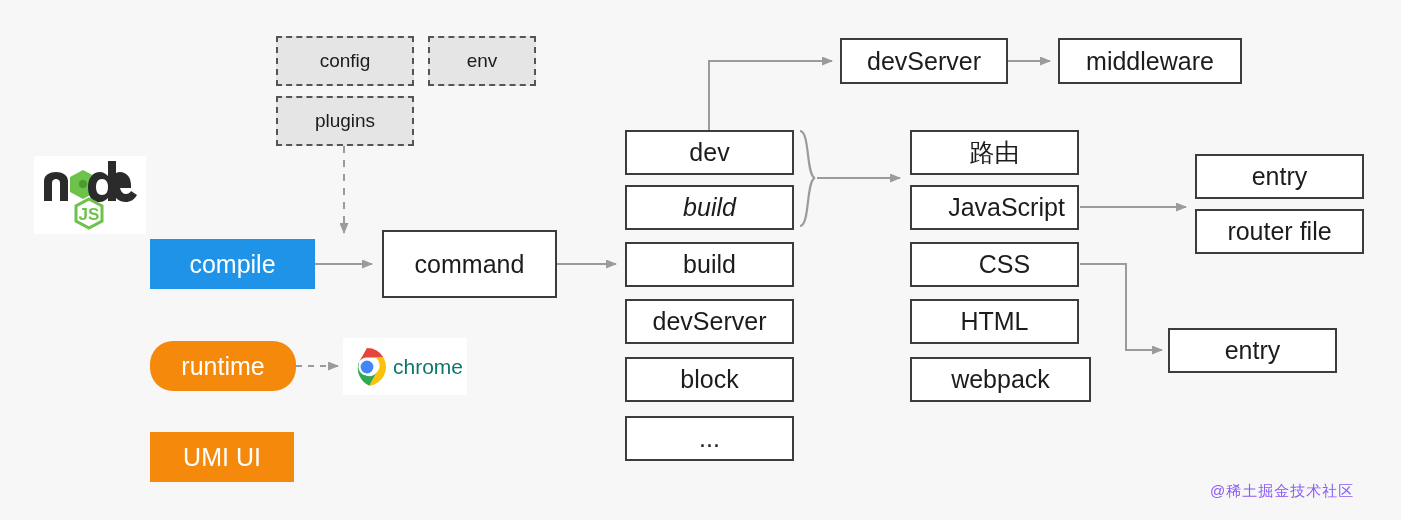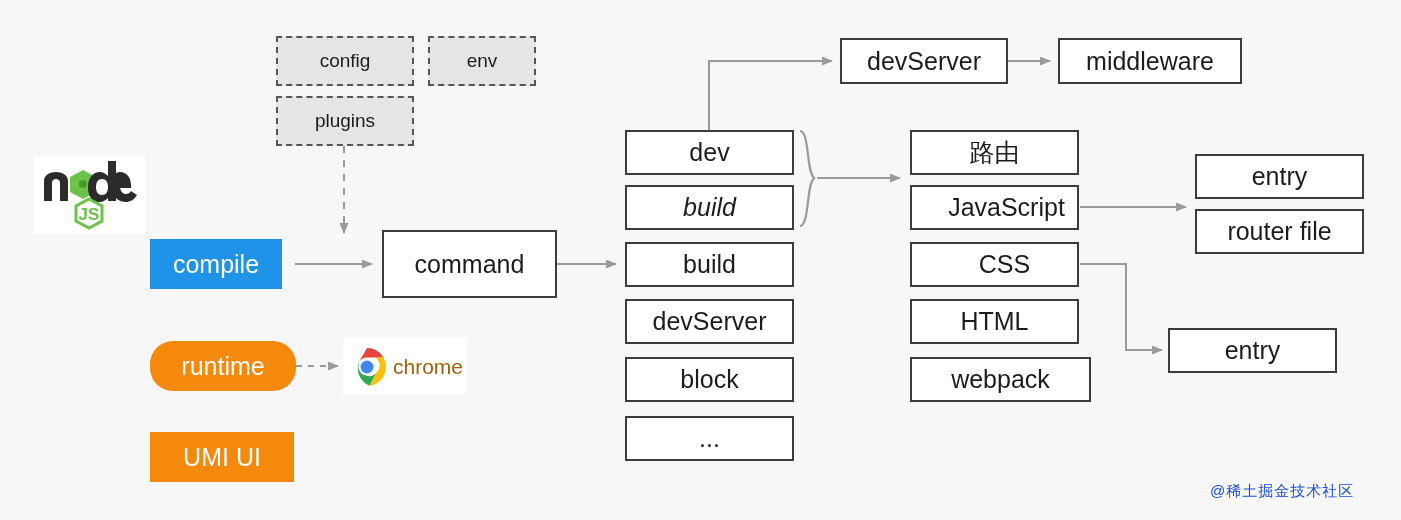--- a/index.html
+++ b/index.html
@@ -41,21 +41,21 @@
   .chip.blue{background:#1e93e8;}
   .chip.orange{background:#f5890c;}
   .logo-tile{
     position:absolute;
     background:#ffffff;
     display:flex;align-items:center;justify-content:center;
   }
   svg.edges{position:absolute;left:0;top:0;width:1401px;height:520px;pointer-events:none;}
   .watermark{
     position:absolute;
-    color:#1d4ed8;
+    color:#8b5cf6;
     font-size:15px;
     letter-spacing:1px;
     white-space:nowrap;
   }
 </style>
 </head>
 <body>
 
 <div id="stage">
 
@@ -104,34 +104,34 @@
       <path d="M78,2 L78,42 L70,42 L70,39 C68,41 65,43 62,43 C55,43 60,43 60,43 C54,43 50,37 50,28 C50,19 55,13 62,13 C65,13 68,15 70,17 L70,2 Z M64,20 C60,20 58,23 58,28 C58,33 60,36 64,36 C68,36 70,33 70,28 C70,23 68,20 64,20 Z" fill="#2b2b2b"></path>
 
       <path d="M84,29 L101,29 C101,19 96,13 90,13 C83,13 78,19 78,28 C78,37 83,43 90,43 C95,43 99,40 101,36 L95,33 C94,35 92,36 90,36 C87,36 85,34 84,31 Z M90,20 C92,20 94,21 95,24 L85,24 C86,21 88,20 90,20 Z" fill="#2b2b2b" opacity="0"></path>
       <path d="M82,13 C88,13 93,18 93,26 L93,29 L82,29 C83,33 85,35 88,35 C90,35 92,34 93,32 L99,36 C96,41 92,43 88,43 C80,43 74,37 74,28 C74,19 76,13 82,13 Z" fill="#2b2b2b"></path>
 
       <path d="M51,40 L64,47 L64,62 L51,69 L38,62 L38,47 Z" fill="none" stroke="#6cc24a" stroke-width="3"></path>
       <text x="51" y="61" font-family="Liberation Sans, sans-serif" font-size="17" font-weight="bold" fill="#6cc24a" text-anchor="middle">JS</text>
     </svg>
   </div>
 
-  <div class="node chip blue" style="left:150px;top:239px;width:132px;height:50px;">compile</div>
+  <div class="node chip blue" style="left:150px;top:239px;width:165px;height:50px;">compile</div>
   <div class="node chip orange" style="left:150px;top:341px;width:146px;height:50px;border-radius:23px;">runtime</div>
   <div class="node chip orange" style="left:150px;top:432px;width:144px;height:50px;">UMI UI</div>
 
   <div class="logo-tile" style="left:343px;top:338px;width:124px;height:57px;">
     <svg width="40" height="40" viewBox="0 0 40 40" style="flex:none;">
       <circle cx="20" cy="20" r="19" fill="#ffffff"></circle>
       <path d="M20,1 A19,19 0 0,1 36.5,10.5 L20,10.5 A9.5,9.5 0 0,0 11.8,15.3 Z" fill="#e5453a"></path>
       <path d="M36.5,10.5 A19,19 0 0,1 22.4,38.8 L29.5,25.5 A9.5,9.5 0 0,0 28.2,10.5 Z" fill="#fcc20a"></path>
       <path d="M22.4,38.8 A19,19 0 0,1 11.8,15.3 L19.5,28.8 A9.5,9.5 0 0,0 29.5,25.5 Z" fill="#31a853"></path>
       <circle cx="20" cy="20" r="8.6" fill="#ffffff"></circle>
       <circle cx="20" cy="20" r="6.4" fill="#4285f4"></circle>
     </svg>
-    <span style="font-size:21px;color:#a16207;margin-left:6px;">chrome</span>
+    <span style="font-size:21px;color:#0f766e;margin-left:6px;">chrome</span>
   </div>
 
   <div class="node box" style="left:382px;top:230px;width:175px;height:68px;">command</div>
 
   <div class="node box" style="left:625px;top:130px;width:169px;height:45px;">dev</div>
   <div class="node box" style="left:625px;top:185px;width:169px;height:45px;font-style:italic;">build</div>
   <div class="node box" style="left:625px;top:242px;width:169px;height:45px;">build</div>
   <div class="node box" style="left:625px;top:299px;width:169px;height:45px;">devServer</div>
   <div class="node box" style="left:625px;top:357px;width:169px;height:45px;">block</div>
   <div class="node box" style="left:625px;top:416px;width:169px;height:45px;">...</div>

